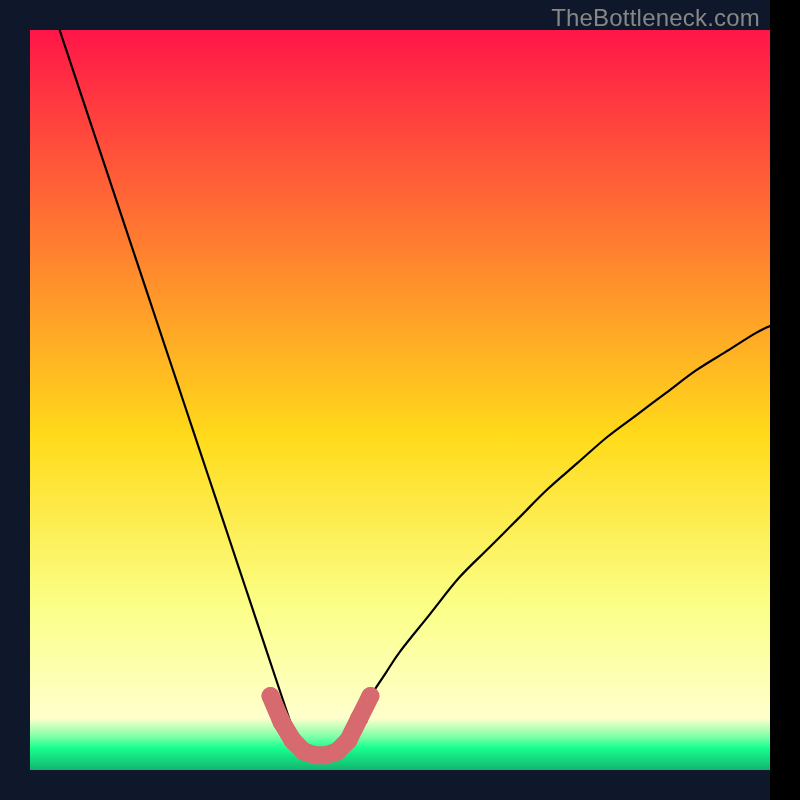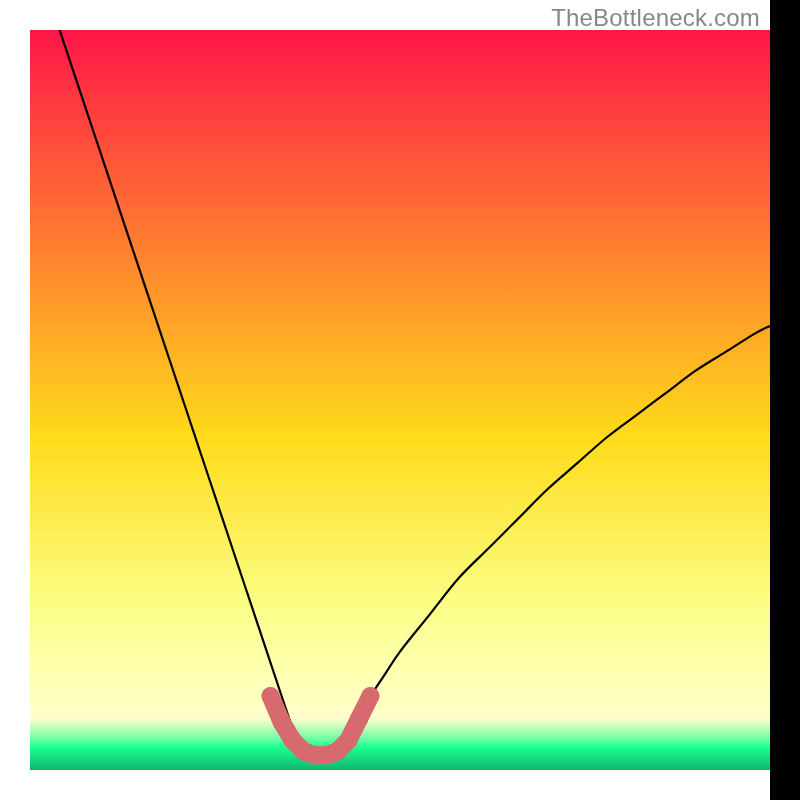--- a/index.html
+++ b/index.html
@@ -7,21 +7,21 @@
     padding: 0;
     width: 800px;
     height: 800px;
     background: #000;
     overflow: hidden;
   }
   .frame {
     position: relative;
     width: 770px;
     height: 800px;
-    background: #ffffff;
+    background: #0f172a;
   }
   .plot {
     position: absolute;
     left: 30px;
     top: 30px;
     width: 740px;
     height: 740px;
   }
   .watermark {
     position: absolute;

